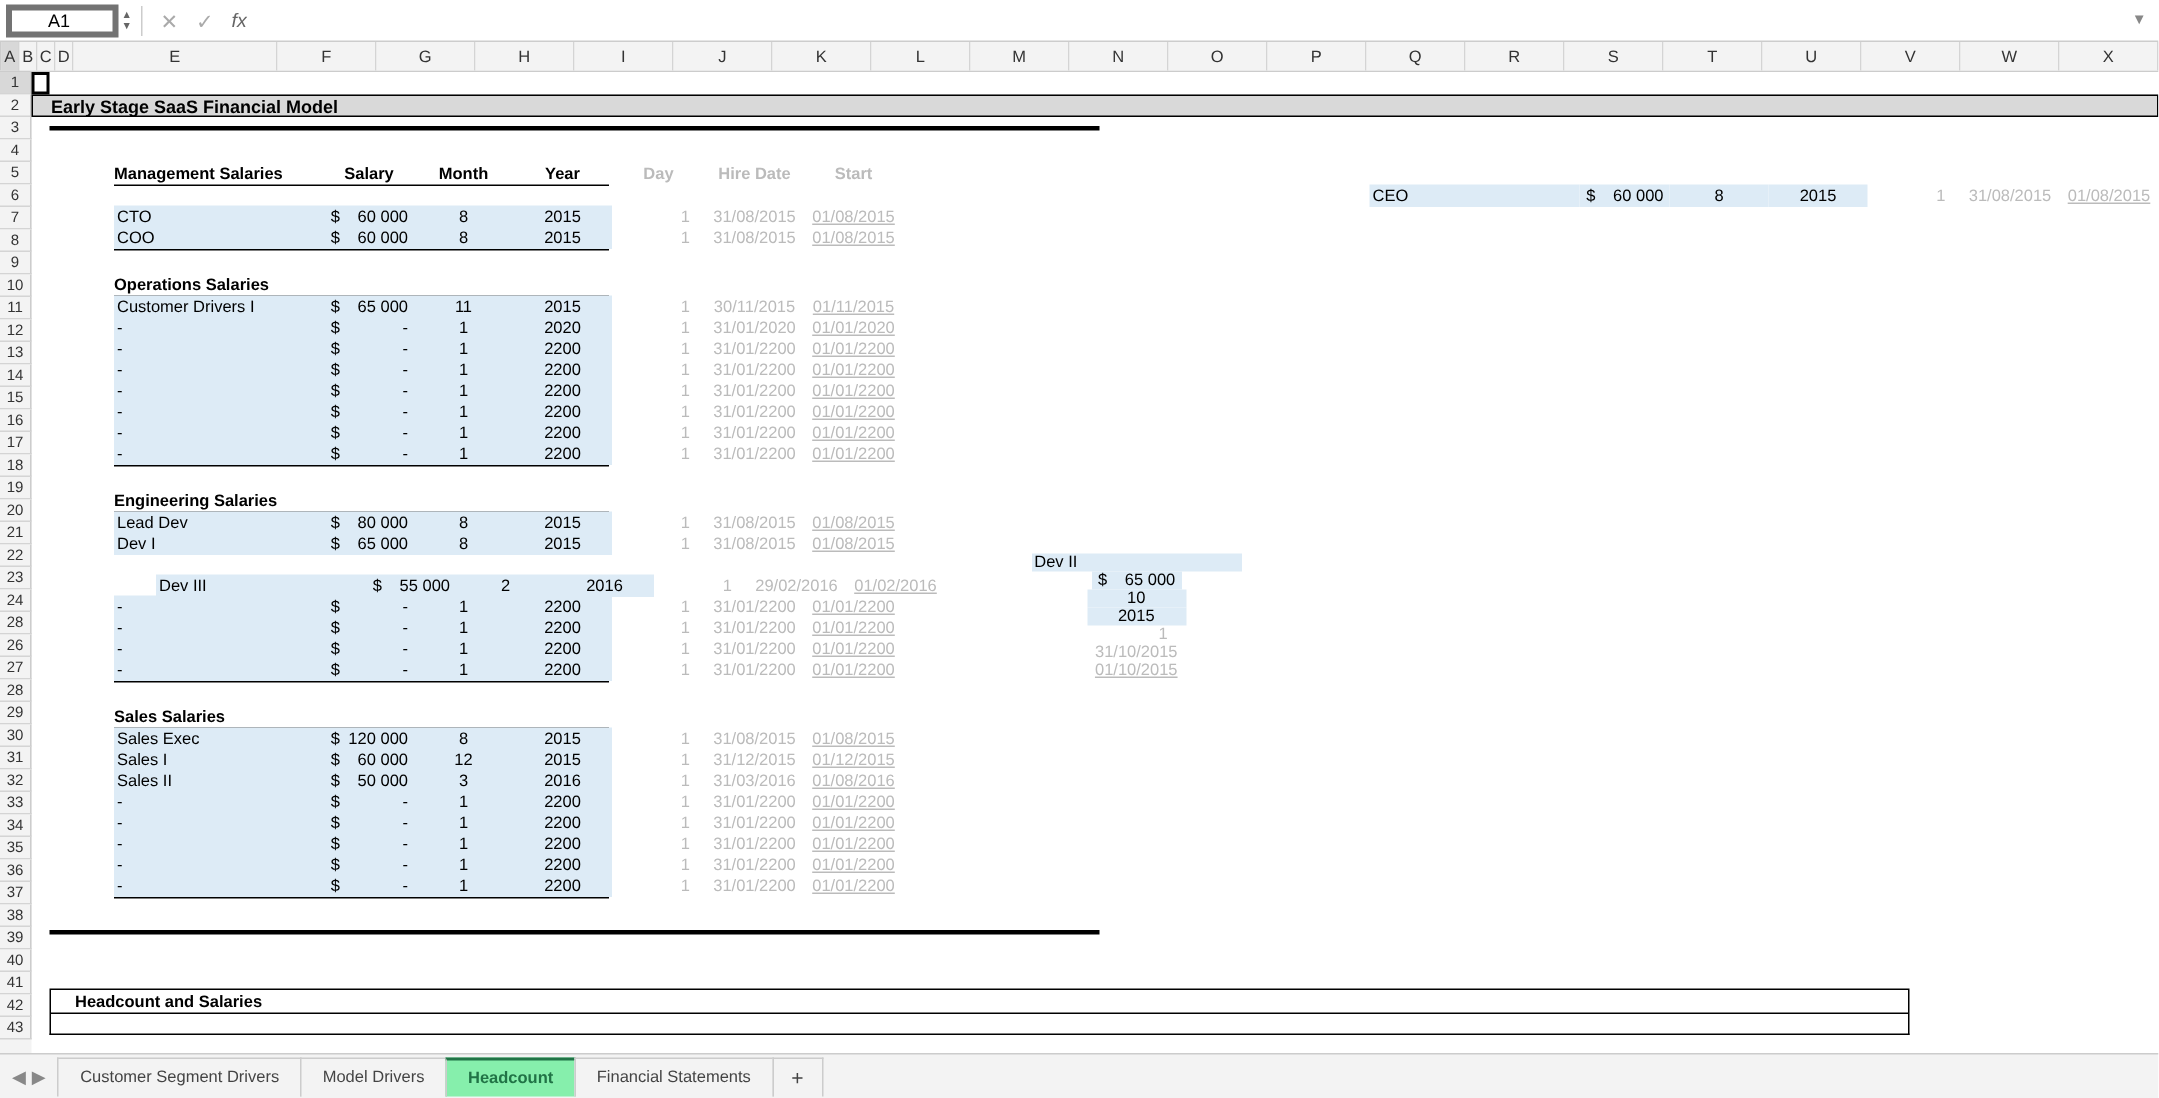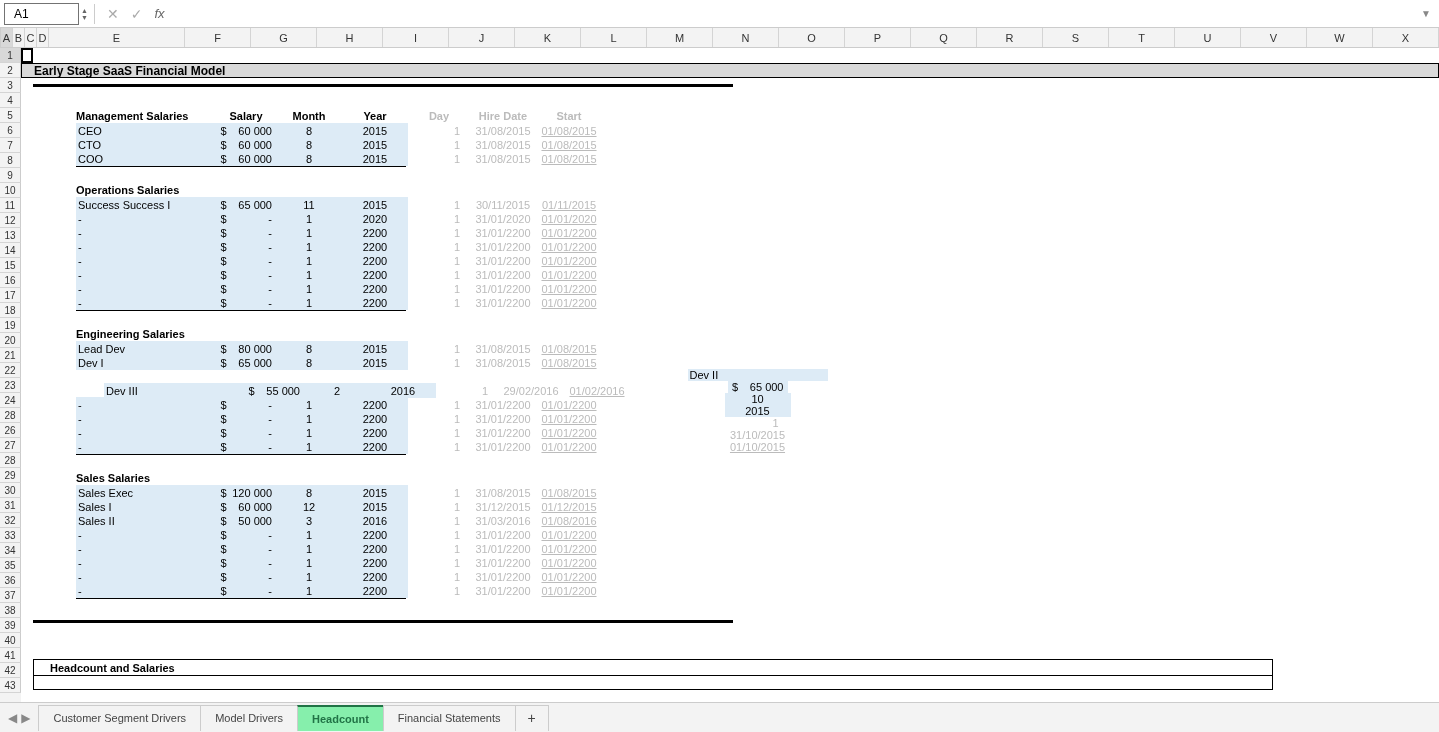--- a/index.html
+++ b/index.html
@@ -15,23 +15,23 @@
 .formula-bar {
   display: flex;
   align-items: center;
   height: 28px;
   border-bottom: 1px solid #ccc;
   background: #fff;
 }
 .name-box {
   width: 75px;
   height: 22px;
-  border: 1px solid #737373;
+  border: 4px solid #737373;
   margin-left: 4px;
-  padding: 2px 9px;
+  padding: 2px 24px;
   font-size: 12px;
   display: flex;
   align-items: center;
 }
 .stepper {
   display: flex;
   flex-direction: column;
   margin-left: 2px;
 }
 .stepper span {
@@ -369,21 +369,21 @@
       <div class="section-head">
         <div class="sh-name">Management Salaries</div>
         <div class="sh-salary">Salary</div>
         <div class="sh-month">Month</div>
         <div class="sh-year">Year</div>
         <div class="sh-day">Day</div>
         <div class="sh-hire">Hire Date</div>
         <div class="sh-start">Start</div>
       </div>
       <div class="hr-thin"></div>
-      <div class="data-row" style="margin-top:-1px;">
+      <div class="data-row" style="margin-top:-1px;justify-content:flex-end;">
         <div class="dr-name">CEO</div>
         <div class="dr-sal-wrap">
           <span class="dr-dollar">$</span>
           <span class="dr-sal">60 000</span>
         </div>
         <div class="dr-month">8</div>
         <div class="dr-year">2015</div>
         <div class="dr-day">1</div>
         <div class="dr-hire">31/08/2015</div>
         <div class="dr-start">01/08/2015</div>
@@ -410,21 +410,21 @@
         <div class="dr-year">2015</div>
         <div class="dr-day">1</div>
         <div class="dr-hire">31/08/2015</div>
         <div class="dr-start">01/08/2015</div>
       </div>
       <div class="hr-thin"></div>
       <div class="row"></div>
       <div class="section2-title">Operations Salaries</div>
       <div class="hr-thin"></div>
       <div class="data-row" style="margin-top:-1px;">
-        <div class="dr-name">Success Success I</div>
+        <div class="dr-name">Customer Drivers I</div>
         <div class="dr-sal-wrap">
           <span class="dr-dollar">$</span>
           <span class="dr-sal">65 000</span>
         </div>
         <div class="dr-month">11</div>
         <div class="dr-year">2015</div>
         <div class="dr-day">1</div>
         <div class="dr-hire">30/11/2015</div>
         <div class="dr-start">01/11/2015</div>
       </div>

